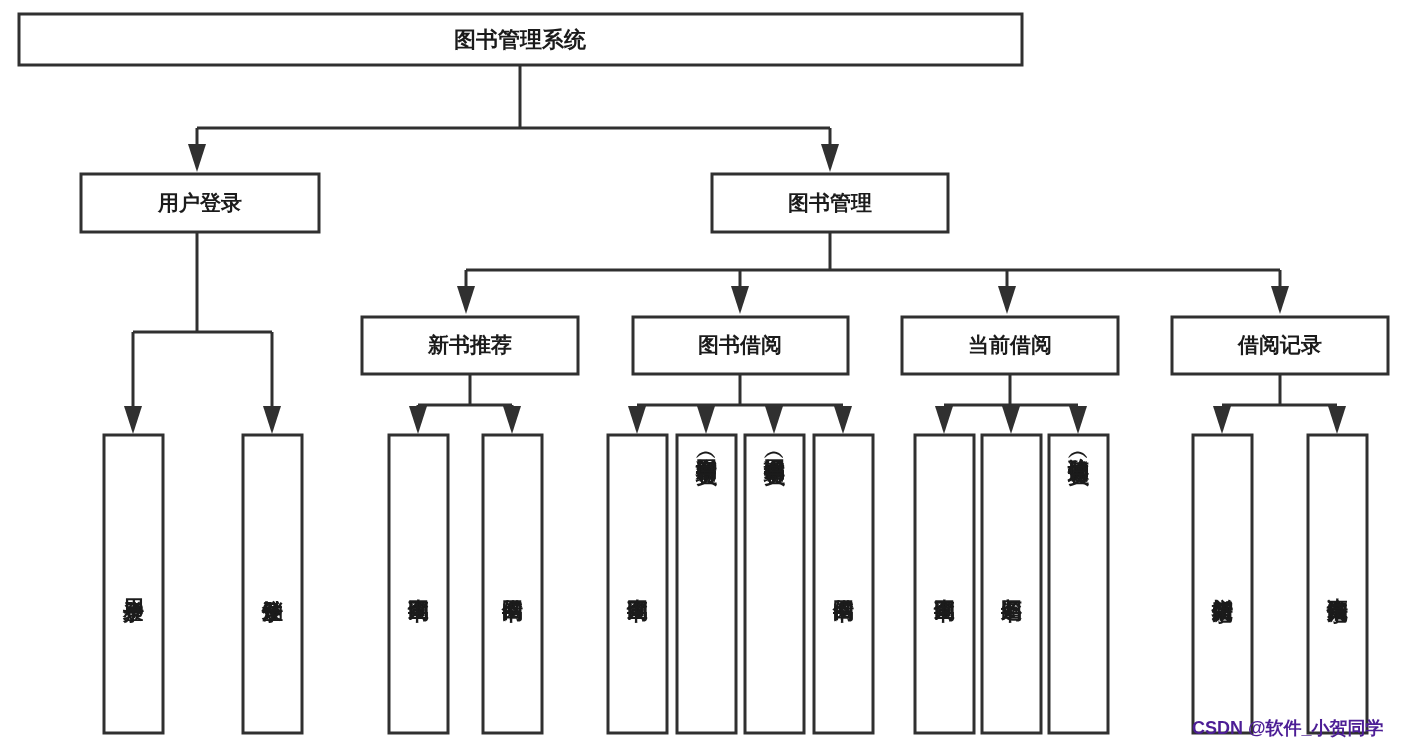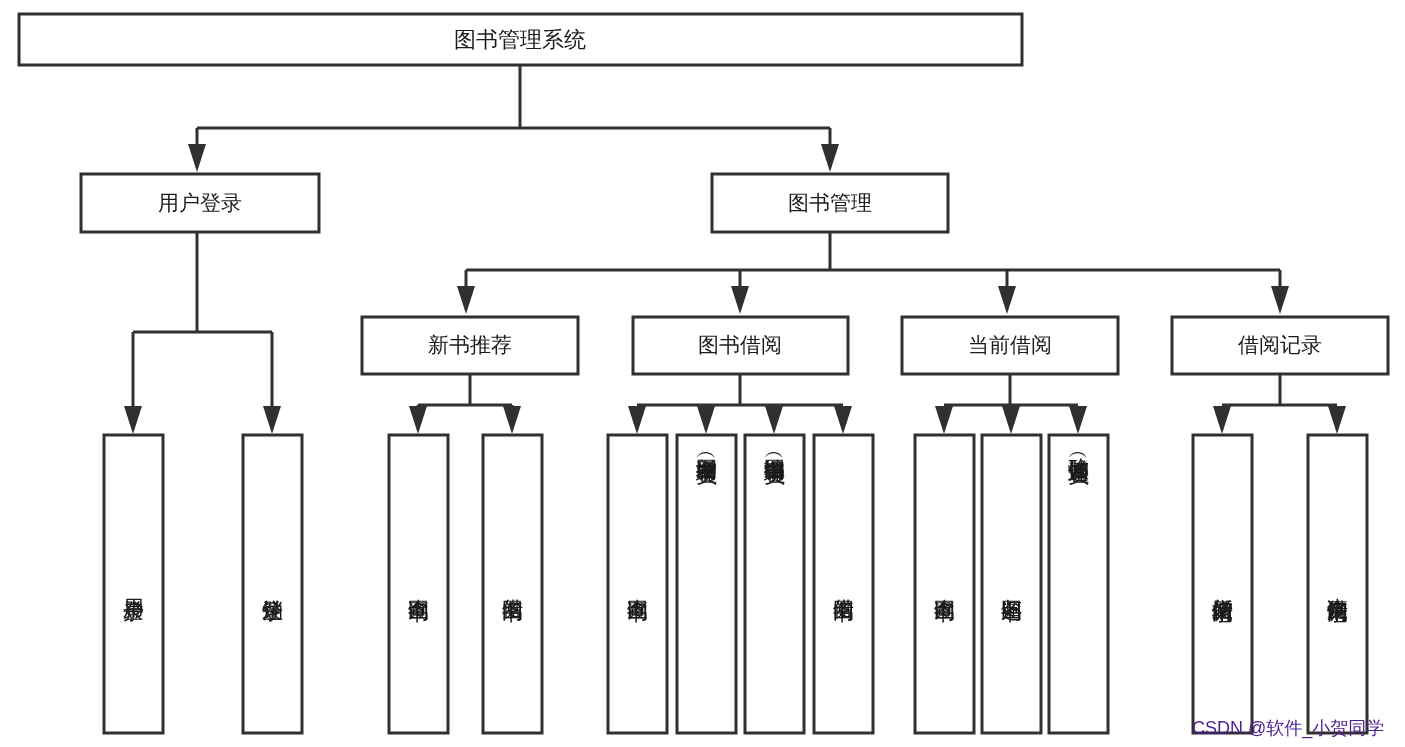--- a/index.html
+++ b/index.html
@@ -9,20 +9,21 @@
   }
   body {
     font-family: "Liberation Sans", "DejaVu Sans", sans-serif;
   }
   #canvas {
     position: relative;
     width: 1405px;
     height: 747px;
     background: #ffffff;
     overflow: hidden;
+    font-weight: bold;
   }
   svg#diagram {
     position: absolute;
     left: 0;
     top: 0;
     width: 1405px;
     height: 747px;
   }
   .node-box {
     fill: #ffffff;

